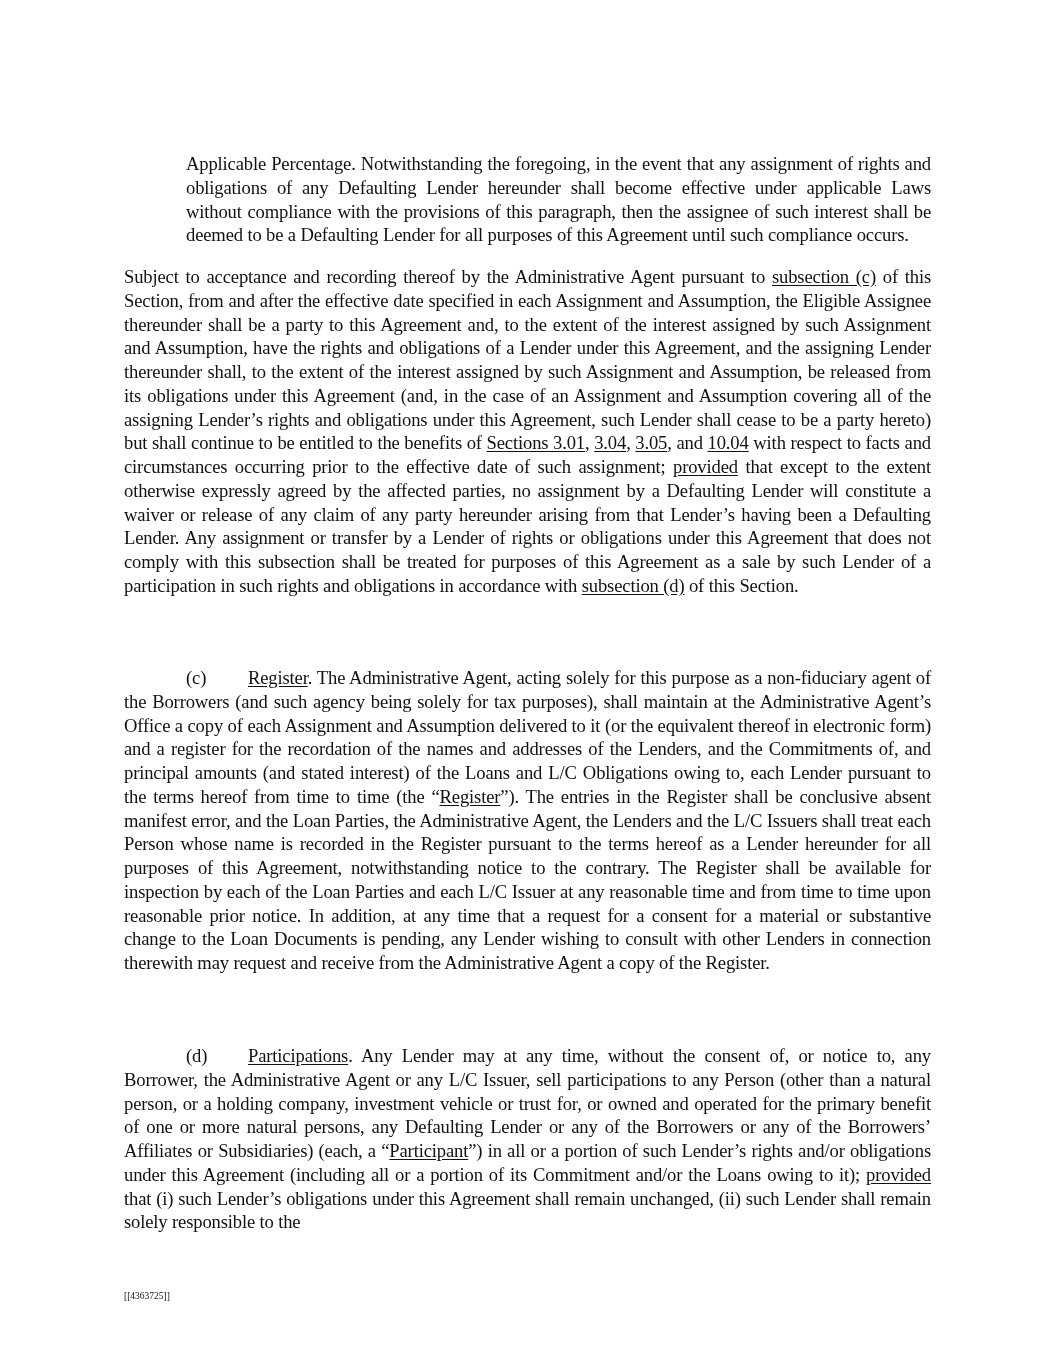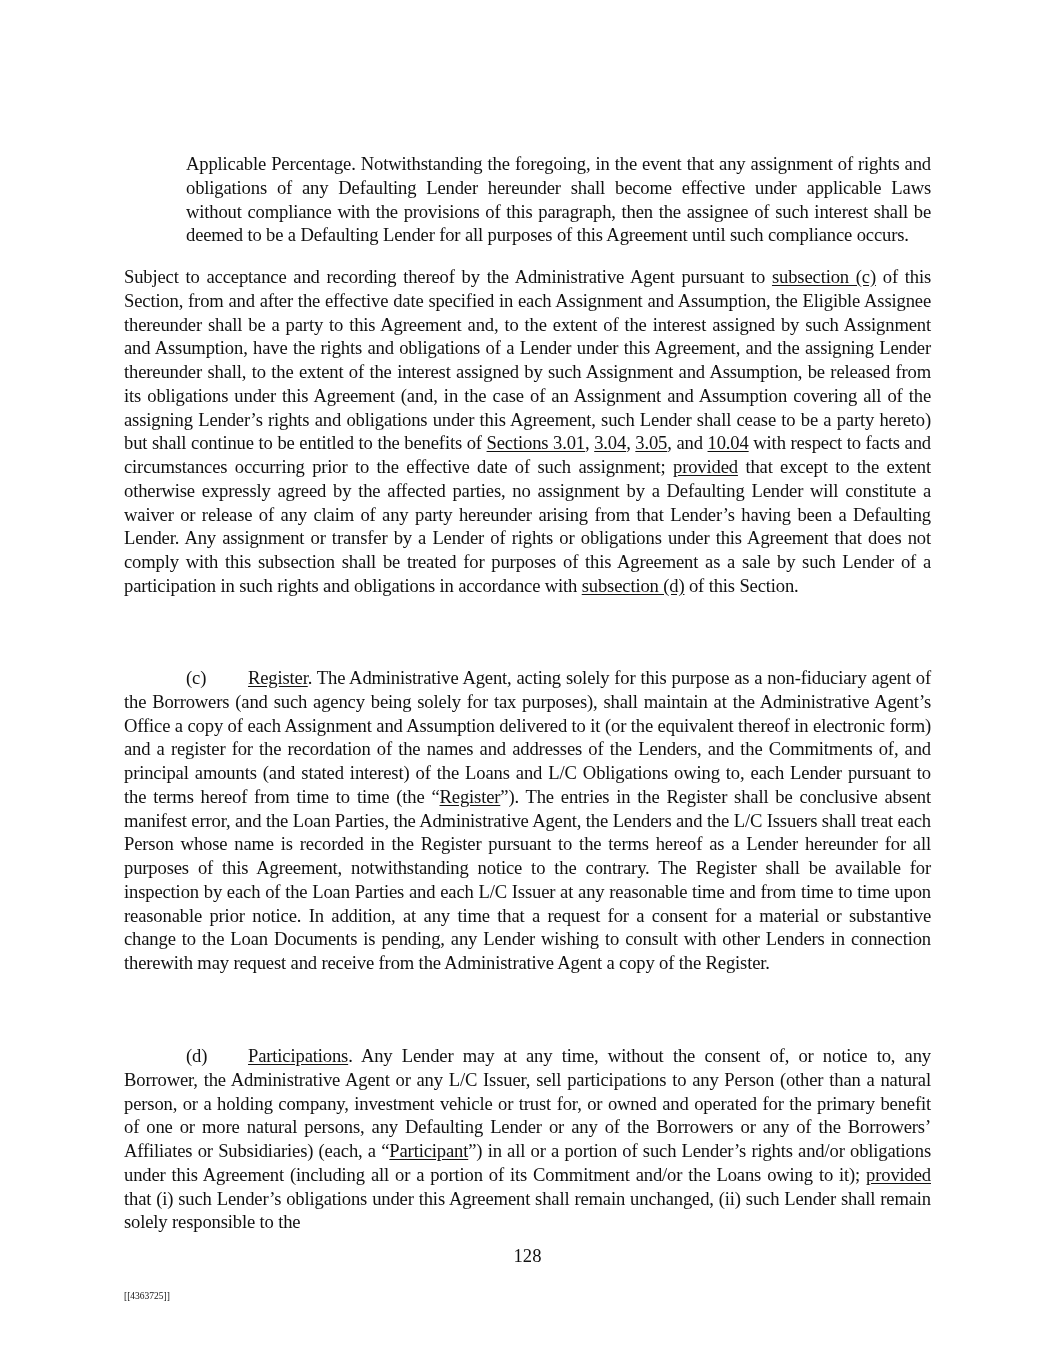--- a/index.html
+++ b/index.html
@@ -23,15 +23,14 @@
   <p class="para block" style="top:124px;margin-top:28px;">
     <span>Applicable Percentage.  Notwithstanding the foregoing, in the event that any assignment of rights and obligations of any Defaulting Lender hereunder shall become effective under applicable Laws without compliance with the provisions of this paragraph, then the assignee of such interest shall be deemed to be a Defaulting Lender for all purposes of this Agreement until such compliance occurs.</span>
   </p>
 
   <p class="para" style="top:265px;"><span>Subject to acceptance and recording thereof by the Administrative Agent pursuant to </span><span class="u">subsection (c)</span><span> of this Section, from and after the effective date specified in each Assignment and Assumption, the Eligible Assignee thereunder shall be a party to this Agreement and, to the extent of the interest assigned by such Assignment and Assumption, have the rights and obligations of a Lender under this Agreement, and the assigning Lender thereunder shall, to the extent of the interest assigned by such Assignment and Assumption, be released from its obligations under this Agreement (and, in the case of an Assignment and Assumption covering all of the assigning Lender’s rights and obligations under this Agreement, such Lender shall cease to be a party hereto) but shall continue to be entitled to the benefits of </span><span class="u">Sections 3.01</span><span>, </span><span class="u">3.04</span><span>, </span><span class="u">3.05</span><span>, and </span><span class="u">10.04</span><span> with respect to facts and circumstances occurring prior to the effective date of such assignment; </span><span class="u">provided</span><span> that except to the extent otherwise expressly agreed by the affected parties, no assignment by a Defaulting Lender will constitute a waiver or release of any claim of any party hereunder arising from that Lender’s having been a Defaulting Lender.  Any assignment or transfer by a Lender of rights or obligations under this Agreement that does not comply with this subsection shall be treated for purposes of this Agreement as a sale by such Lender of a participation in such rights and obligations in accordance with </span><span class="u">subsection (d)</span><span> of this Section.</span></p>
 
   <p class="para" style="top:666px;"><span class="tab"></span><span class="label">(c)</span><span class="u">Register</span><span>.  The Administrative Agent, acting solely for this purpose as a non-fiduciary agent of the Borrowers (and such agency being solely for tax purposes), shall maintain at the Administrative Agent’s Office a copy of each Assignment and Assumption delivered to it (or the equivalent thereof in electronic form) and a register for the recordation of the names and addresses of the Lenders, and the Commitments of, and principal amounts (and stated interest) of the Loans and L/C Obligations owing to, each Lender pursuant to the terms hereof from time to time (the “</span><span class="u">Register</span><span>”).  The entries in the Register shall be conclusive absent manifest error, and the Loan Parties, the Administrative Agent, the Lenders and the L/C Issuers shall treat each Person whose name is recorded in the Register pursuant to the terms hereof as a Lender hereunder for all purposes of this Agreement, notwithstanding notice to the contrary.  The Register shall be available for inspection by each of the Loan Parties and each L/C Issuer at any reasonable time and from time to time upon reasonable prior notice.  In addition, at any time that a request for a consent for a material or substantive change to the Loan Documents is pending, any Lender wishing to consult with other Lenders in connection therewith may request and receive from the Administrative Agent a copy of the Register.</span></p>
 
   <p class="para" style="top:1044px;"><span class="tab"></span><span class="label">(d)</span><span class="u">Participations</span><span>.  Any Lender may at any time, without the consent of, or notice to, any Borrower, the Administrative Agent or any L/C Issuer, sell participations to any Person (other than a natural person, or a holding company, investment vehicle or trust for, or owned and operated for the primary benefit of one or more natural persons, any Defaulting Lender or any of the Borrowers or any of the Borrowers’ Affiliates or Subsidiaries) (each, a “</span><span class="u">Participant</span><span>”) in all or a portion of such Lender’s rights and/or obligations under this Agreement (including all or a portion of its Commitment and/or the Loans owing to it); </span><span class="u">provided</span><span> that (i) such Lender’s obligations under this Agreement shall remain unchanged, (ii) such Lender shall remain solely responsible to the</span></p>
 
-  <div class="pagenum">128</div>
   <div class="docid">[[4363725]]</div>
 </div>
 
 </body></html>

